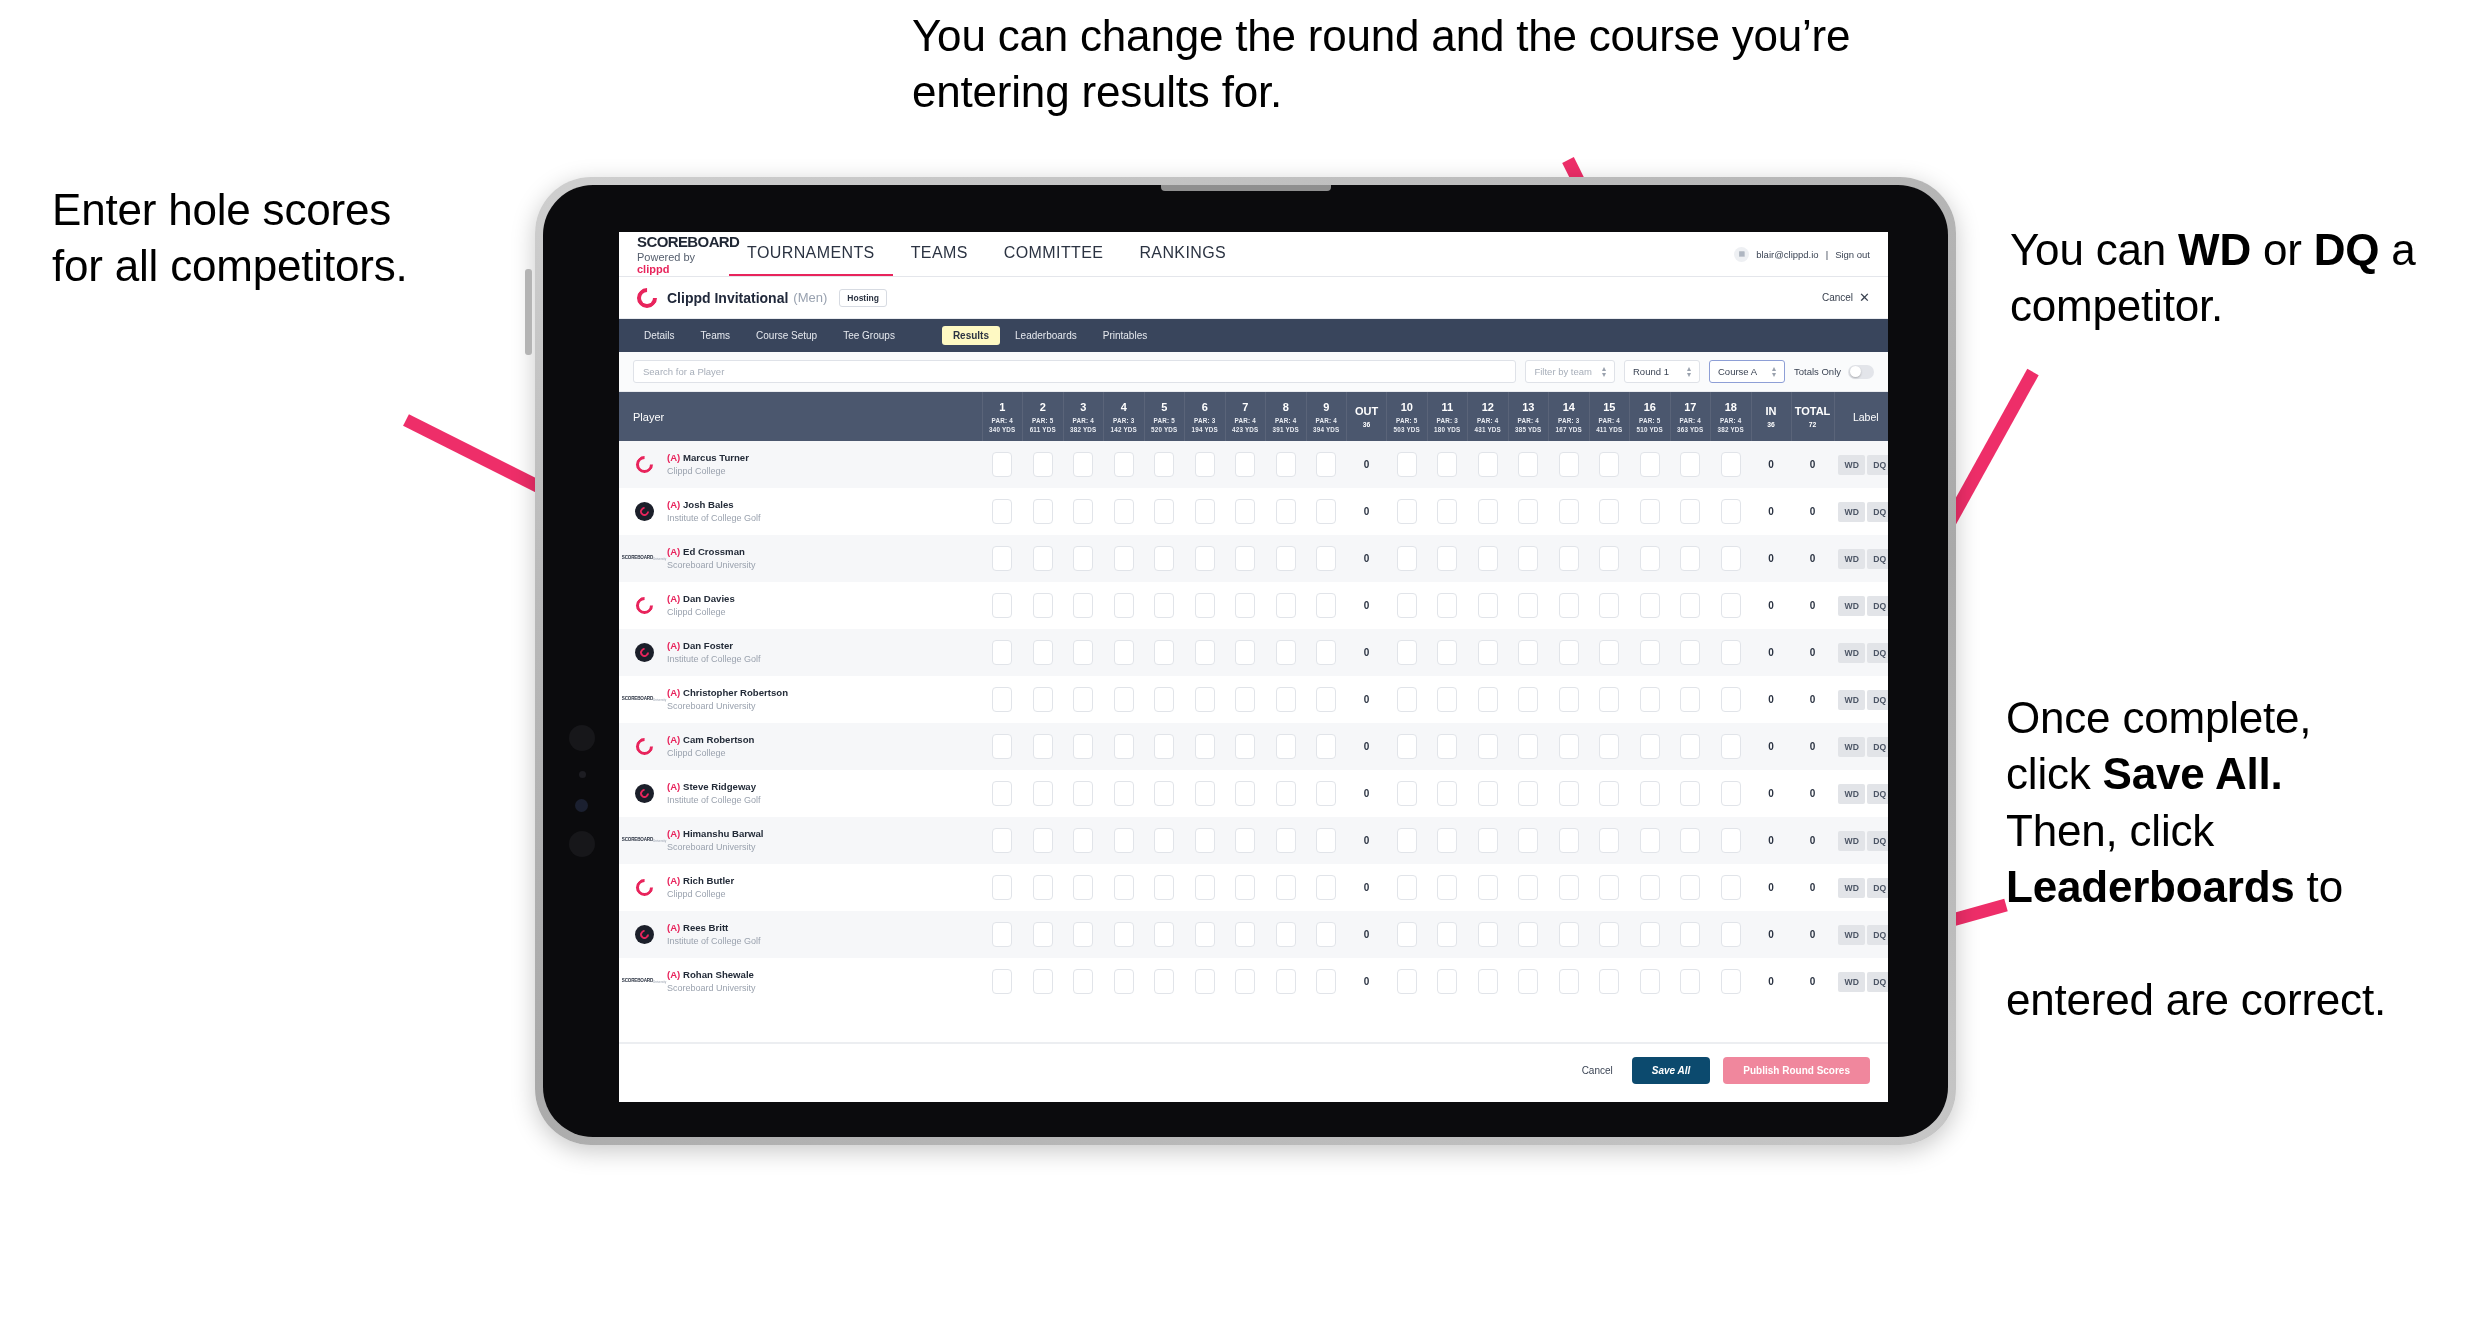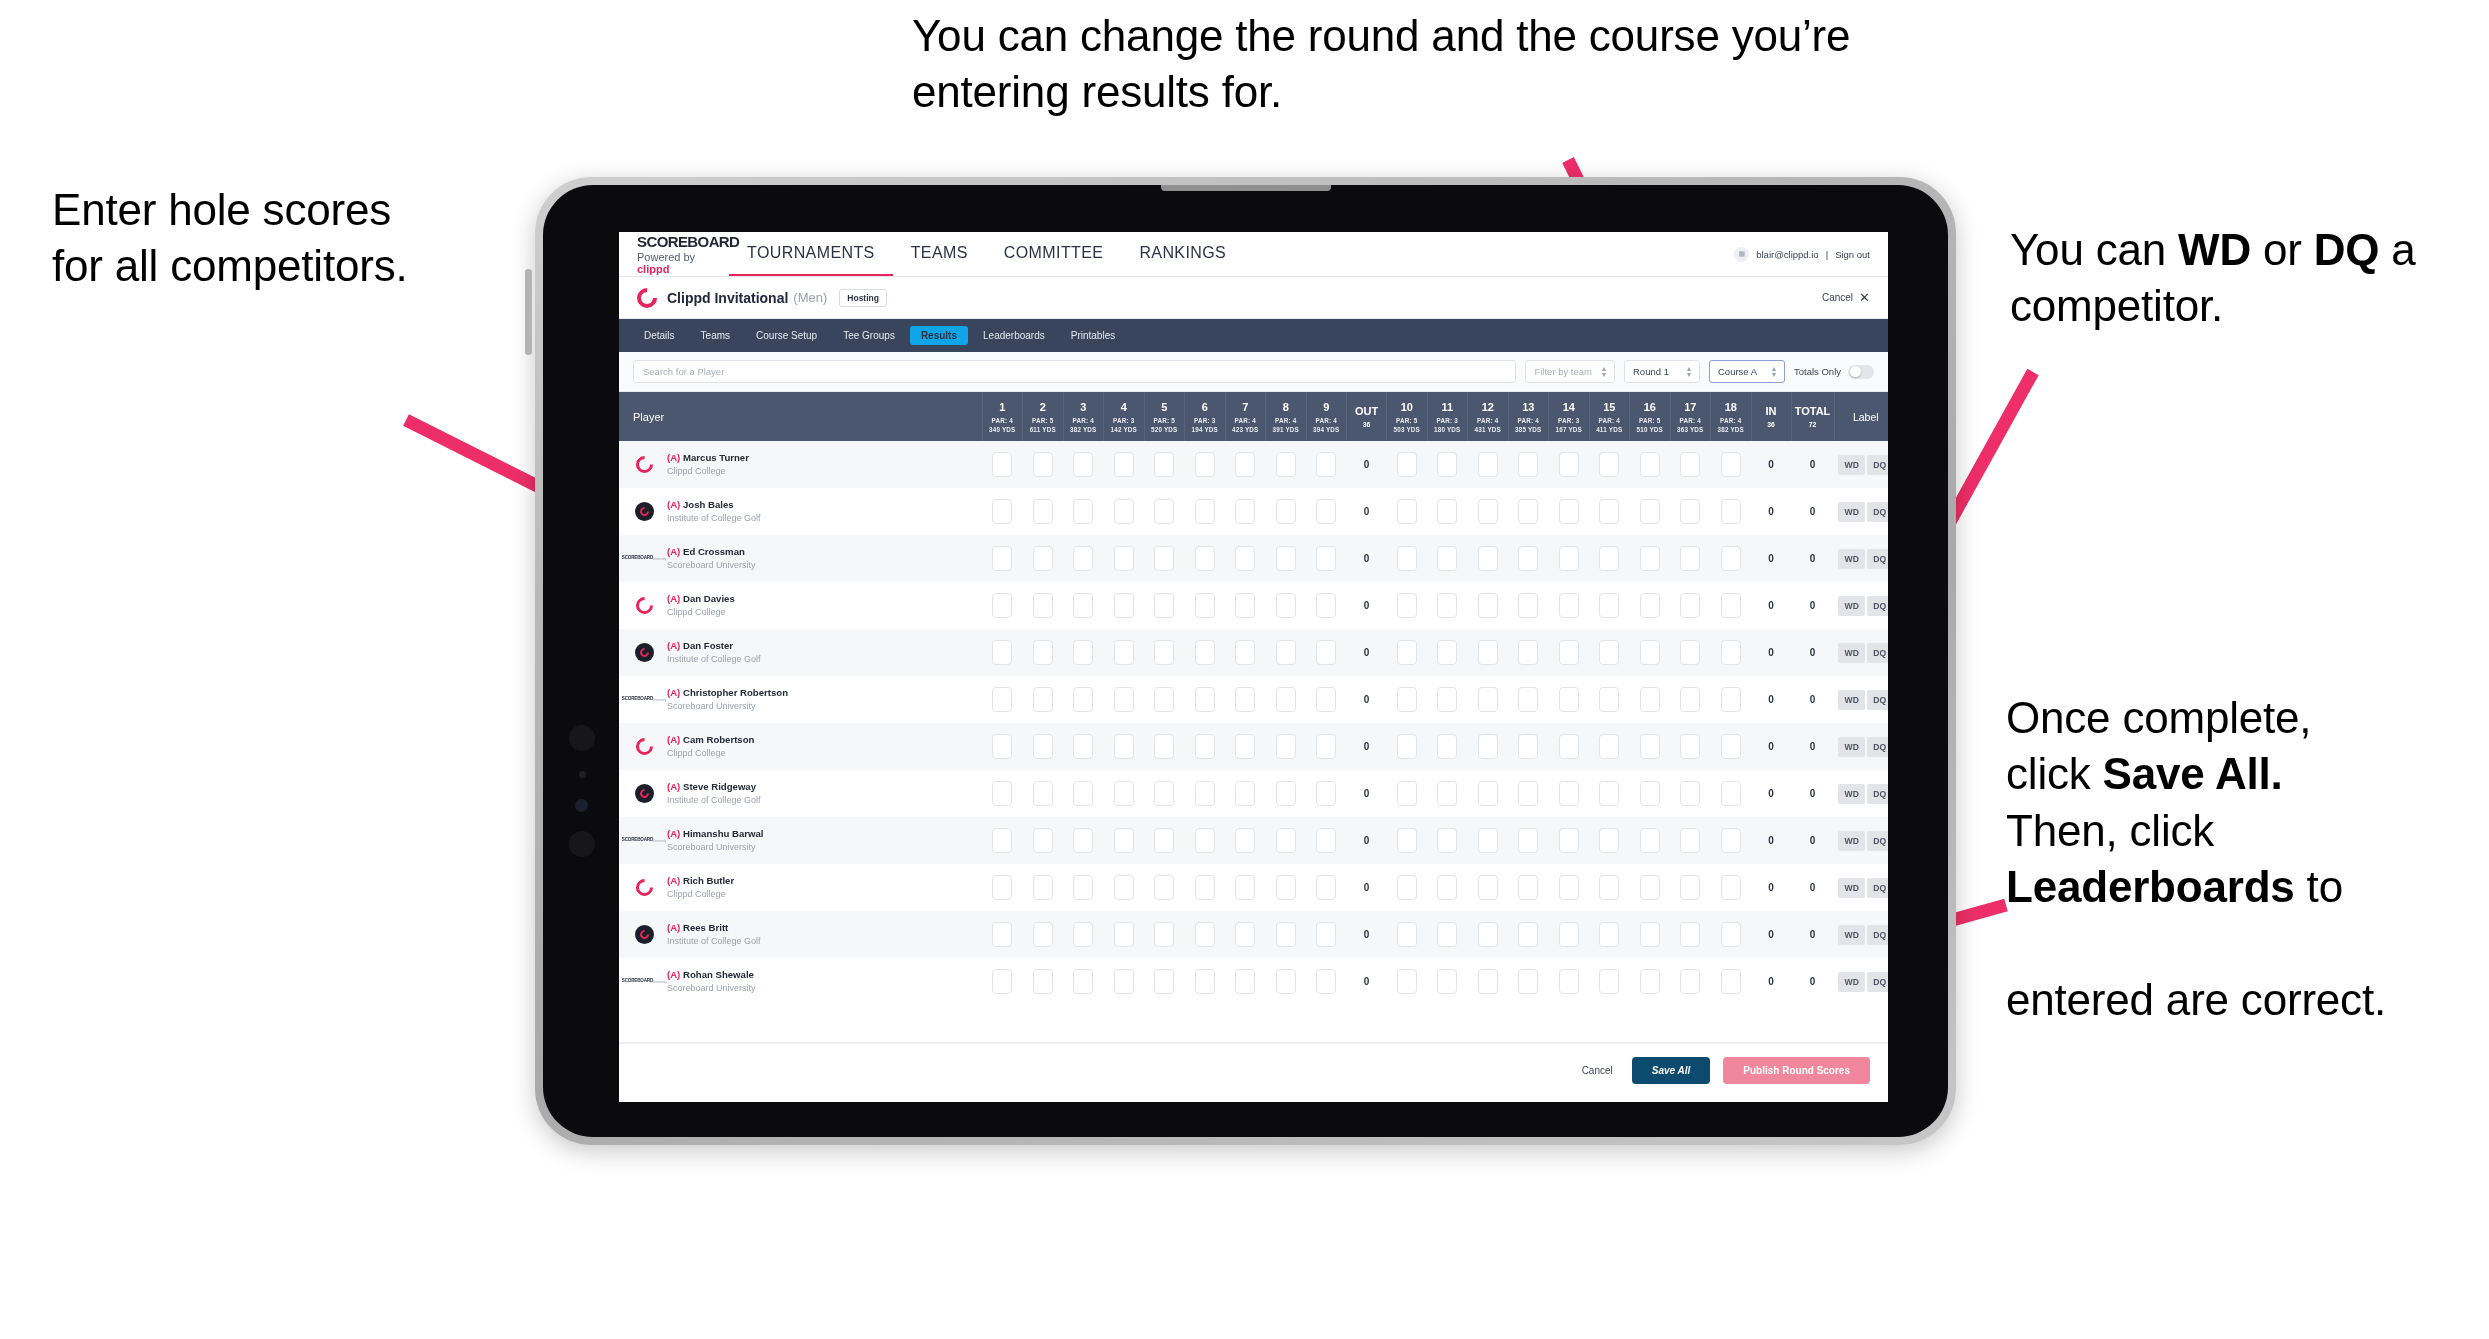--- a/index.html
+++ b/index.html
@@ -95,21 +95,21 @@
   }
   #tbar-title { font-size:14px; font-weight:700; color:#20283a; }
   #tbar-gender { font-size:13px; color:#98a1af; margin-left:5px; }
   #hosting-pill { margin-left:12px; border:1px solid #d7dbe2; border-radius:3px; padding:3px 7px; font-size:8.5px; font-weight:700; color:#2b3342; }
   #tbar-cancel { margin-left:auto; font-size:10px; color:#39414f; display:flex; align-items:center; gap:6px; cursor:pointer; }
   #tbar-cancel .x { font-size:13px; }
 
   
   #subtabs { height:33px; background:#39455c; display:flex; align-items:center; padding:0 14px; gap:4px; }
   .subtab { font-size:10px; color:#e6e9ef; padding:4px 11px; border-radius:3px; cursor:pointer; }
-  .subtab.active { background:#0ea5e9; color:#2b3342; font-weight:600; }
+  .subtab.active { background:#fef9c3; color:#2b3342; font-weight:600;margin-left:32px; }
 
   
   #filters { height:40px; background:#fafbfc; display:flex; align-items:center; padding:0 14px; gap:9px; border-bottom:1px solid #e9ebef; }
   #search-input {
     flex:1; height:23px; border:1px solid #dfe2e8; border-radius:3px; background:#fff;
     font-size:9.5px; color:#3b4454; padding:0 9px; font-family:"Liberation Sans", sans-serif;
   }
   #search-input::placeholder { color:#a7aeb9; }
   .select {
     height:23px; border:1px solid #dfe2e8; border-radius:3px; background:#fff;

